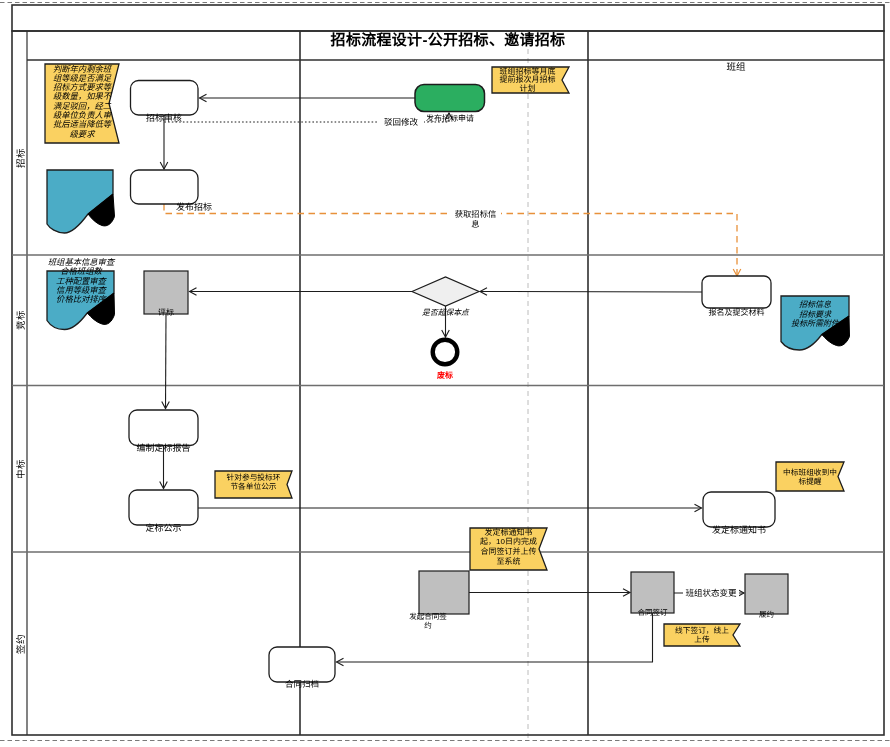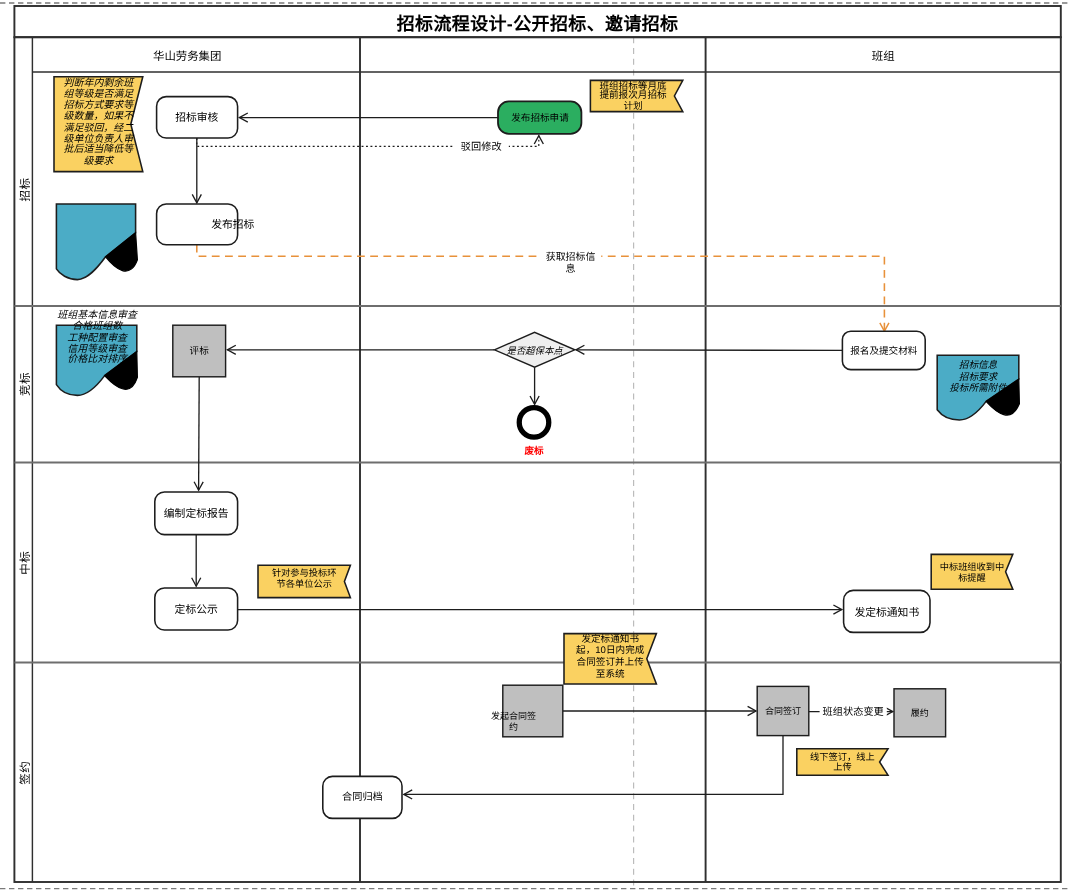--- a/index.html
+++ b/index.html
@@ -1,20 +1,20 @@
 <!DOCTYPE html>
 <html lang="zh-CN"><head>
 <meta charset="utf-8">
 <style>
   html,body{margin:0;padding:0;background:#ffffff;}
   #canvas{position:relative;width:890px;height:747px;background:#ffffff;overflow:hidden;
           font-family:"Liberation Sans",sans-serif;color:#000;}
   #diagram-svg{position:absolute;left:0;top:0;}
   .txt{position:absolute;text-align:center;white-space:pre-line;color:#000;}
-  .cc{display:flex;align-items:center;justify-content:center;}
+  .cc{display:flex;align-items:center;justify-content:center;margin-top:20px;}
   .title{font-size:15px;font-weight:bold;letter-spacing:0.3px;}
   .colhead{font-size:9.5px;}
   .rowlab{position:absolute;width:120px;height:14px;display:flex;align-items:center;justify-content:center;
           transform:rotate(-90deg);font-size:9.5px;letter-spacing:0.5px;}
   .task{font-size:9px;line-height:10px;}
   .task-s{font-size:8px;line-height:9px;}
   .task-g{font-size:7.5px;line-height:9px;}
   .note{font-size:8px;line-height:9.2px;font-style:italic;}
   .note-s{font-size:7.7px;line-height:8.9px;}
   .edge{font-size:8.3px;line-height:10px;background:#ffffff;padding:0 1px;}
@@ -90,21 +90,20 @@
   <rect x="631" y="572" width="43" height="41" stroke="#1d1d1d" stroke-width="1.2" fill="#BFBFBF"></rect>
   <rect x="745" y="574" width="43" height="40" stroke="#1d1d1d" stroke-width="1.2" fill="#BFBFBF"></rect>
   <rect x="269" y="647" width="66" height="35" rx="8" fill="#ffffff" stroke="#1d1d1d" stroke-width="1.3"></rect>
 
   <polygon points="412,291.5 445.5,277 479,291.5 445.5,306" stroke="#1d1d1d" stroke-width="1.2" fill="#EFEFEF"></polygon>
 
   <circle cx="445" cy="352" r="12.3" fill="#ffffff" stroke="#000000" stroke-width="4.4"></circle>
 </svg>
 
 <div class="txt cc title" style="left:12px;top:5px;width:872px;height:26px;">招标流程设计-公开招标、邀请招标</div>
-<div class="txt cc colhead" style="left:12px;top:31px;width:288px;height:29px;">华山劳务集团</div>
 <div class="txt cc colhead" style="left:588px;top:31px;width:296px;height:29px;">班组</div>
 
 <div class="rowlab" style="left:-40.5px;top:150.5px;">招标</div>
 <div class="rowlab" style="left:-40.5px;top:313px;">竞标</div>
 <div class="rowlab" style="left:-40.5px;top:462px;">中标</div>
 <div class="rowlab" style="left:-40.5px;top:636.5px;">签约</div>
 
 <div class="txt cc task" style="left:130px;top:80px;width:68px;height:35px;">招标审核</div>
 <div class="txt cc task" style="left:130px;top:170px;width:68px;height:34px;padding-left:30px;">发布招标</div>
 <div class="txt cc task-s" style="left:415px;top:84px;width:70px;height:28px;">发布招标申请</div>

